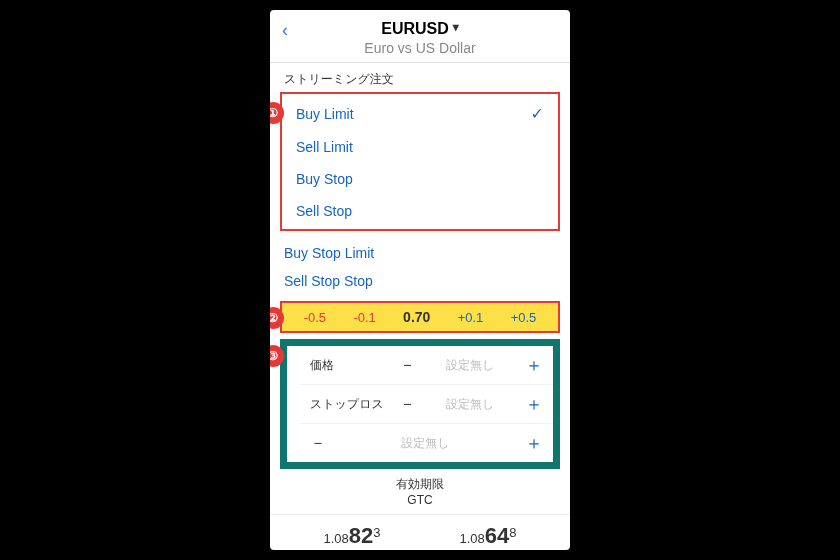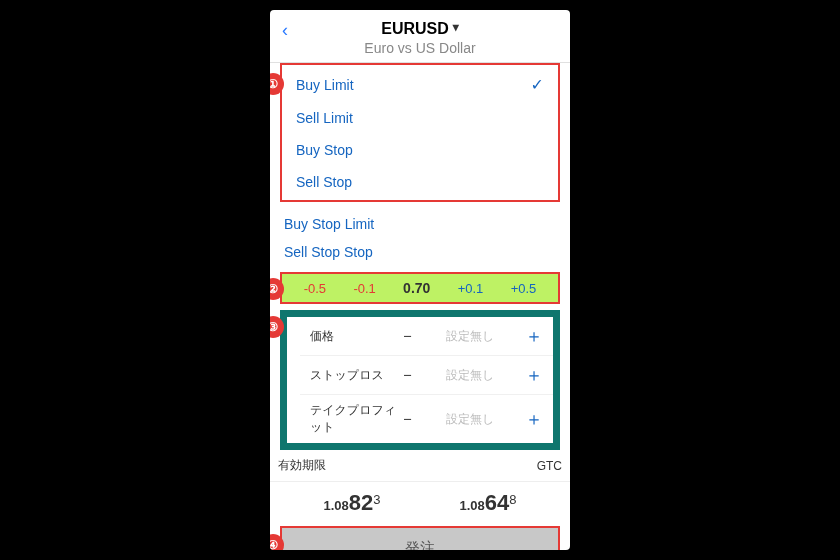--- a/index.html
+++ b/index.html
@@ -83,21 +83,21 @@
     }
     .qty-box-wrapper {
       border: 2px solid #e53935;
       margin: 6px 10px 0;
     }
     .qty-row {
       display: flex;
       align-items: center;
       justify-content: space-around;
       padding: 6px 8px;
-      background: #bef264;
+      background: #fde047;
     }
     .qty-btn {
       font-size: 13px;
       font-weight: 500;
       cursor: pointer;
     }
     .qty-btn.negative { color: #e53935; }
     .qty-btn.positive { color: #1565c0; }
     .qty-btn.center { color: #333; font-size: 14px; font-weight: 600; }
     .fields-box {
@@ -131,21 +131,22 @@
       text-align: center;
     }
     .field-plus {
       color: #1565c0;
       font-size: 18px;
       cursor: pointer;
     }
     .validity-row {
       display: flex;
       align-items: center;
-      padding: 7px 8px;
+      padding: 7px 24px;
+      flex-direction: column;
     }
     .validity-label {
       font-size: 12px;
       color: #333;
       flex: 1;
     }
     .validity-value {
       font-size: 12px;
       color: #333;
       font-weight: 500;
@@ -156,21 +157,21 @@
       align-items: baseline;
       padding: 8px 14px 6px;
       border-top: 1px solid #eee;
     }
     .price-block {
       text-align: center;
     }
     .price-main {
       font-size: 13px;
       color: #333;
-      font-weight: 700;
+      font-weight: 400;
     }
     .price-big {
       font-size: 22px;
       font-weight: 700;
       color: #333;
     }
     .price-sup {
       font-size: 13px;
       color: #333;
       vertical-align: super;
@@ -214,20 +215,21 @@
 
   <div class="header">
     <span class="back-btn">‹</span>
     <div class="header-title">
       <span>EURUSD</span>
       <span class="dropdown-arrow">▾</span>
     </div>
     <div class="header-subtitle">Euro vs US Dollar</div>
   </div>
 
+  <div class="section-label">ストリーミング注文</div>
 
   <div style="position:relative;">
     <div class="circle-label" style="left:-8px; top:10px; z-index:10;">①</div>
 
     <div class="order-type-box">
       <div class="order-type-item">
         <span>Buy Limit</span>
         <span class="checkmark">✓</span>
       </div>
       <div class="order-type-item">
@@ -267,21 +269,20 @@
         <span class="field-value">設定無し</span>
         <span class="field-plus">＋</span>
       </div>
       <div class="field-row">
         <span class="field-label">ストップロス</span>
         <span class="field-minus">－</span>
         <span class="field-value">設定無し</span>
         <span class="field-plus">＋</span>
       </div>
       <div class="field-row">
-        <span class="field-label">テイクプロフィット</span>
         <span class="field-minus">－</span>
         <span class="field-value">設定無し</span>
         <span class="field-plus">＋</span>
       </div>
     </div>
   </div>
 
   <div class="validity-row">
     <span class="validity-label">有効期限</span>
     <span class="validity-value">GTC</span>

